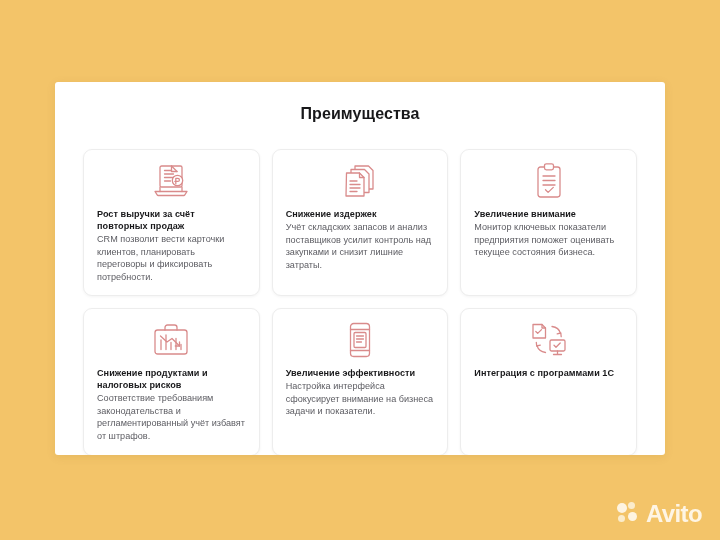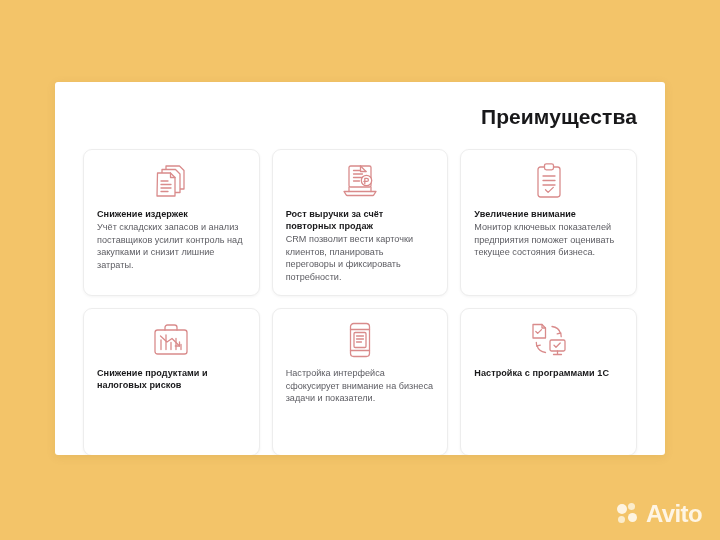--- a/index.html
+++ b/index.html
@@ -31,26 +31,26 @@
   }
 
   .slide-inner {
     padding: 22px 28px 26px 28px;
     height: 100%;
     display: flex;
     flex-direction: column;
   }
 
   .slide-title {
-    text-align: right;
-    font-size: 21px;
+    text-align: center;
+    font-size: 16px;
     font-weight: bold;
     color: #18181a;
     letter-spacing: 0.1px;
-    margin-bottom: 20px;
+    margin-bottom: 26px;
     line-height: 1.2;
   }
 
   
   .grid {
     display: grid;
     grid-template-columns: repeat(3, 1fr);
     grid-template-rows: repeat(2, 1fr);
     gap: 12px 12px;
     flex: 1 1 auto;
@@ -95,21 +95,21 @@
     line-height: 1.38;
     letter-spacing: 0.02px;
   }
 
   
   .watermark {
     position: absolute;
     right: 18px;
     bottom: 14px;
     display: flex;
-    align-items: center;
+    align-items: flex-start;
     gap: 7px;
     opacity: 0.92;
   }
 
   .watermark-mark {
     width: 22px;
     height: 22px;
     position: relative;
     flex: 0 0 auto;
   }
@@ -136,106 +136,108 @@
 </style>
 </head>
 <body>
 
 <div class="slide">
   <div class="slide-inner">
 
     <div class="slide-title">Преимущества</div>
 
     <div class="grid">
-
-      <div class="card">
-        <div class="card-icon">
-          <svg width="34" height="38" viewBox="0 0 34 38" fill="none" stroke="#d98b8b" stroke-width="1.3" stroke-linecap="round" stroke-linejoin="round">
-            <path d="M12 4h13.5l4.5 4.5V27H12z" fill="#ffffff"></path>
-            <path d="M8 7.5h13.5L26 12v18.5H8z" fill="#ffffff"></path>
-            <path d="M3.5 11h13l4.5 4.5V34h-18z" fill="#ffffff"></path>
-            <path d="M16.5 11v4.5H21"></path>
-            <path d="M7 19h7M7 22.5h10M7 26h10M7 29.5h7"></path>
-          </svg>
-        </div>
-        <div class="card-title">Снижение издержек</div>
-        <div class="card-body">Учёт складских запасов и анализ поставщиков усилит контроль над закупками и снизит лишние затраты.</div>
-      </div>
 
       <div class="card">
         <div class="card-icon">
           <svg width="40" height="38" viewBox="0 0 40 38" fill="none" stroke="#d98b8b" stroke-width="1.3" stroke-linecap="round" stroke-linejoin="round">
             <rect x="9" y="4" width="22" height="21" rx="1.6"></rect>
             <path d="M13.5 8.5h7M13.5 12h9M13.5 15.5h9M13.5 19h6"></path>
             <path d="M20.5 4v5.5h5.5"></path>
             <path d="M20.5 4 26 9.5"></path>
             <circle cx="26.5" cy="18.5" r="5.2" fill="#ffffff"></circle>
             <path d="M24.8 16.4h2.1a1.5 1.5 0 0 1 0 3h-2.1m0 0v2.3m0-2.3h-.9m.9-3v3"></path>
             <path d="M4 29.5h32l-2.2 3.4a1.2 1.2 0 0 1-1 .6H7.2a1.2 1.2 0 0 1-1-.6z"></path>
             <path d="M9 25.2V29.5M31 25.2V29.5"></path>
           </svg>
         </div>
         <div class="card-title">Рост выручки за счёт повторных продаж</div>
         <div class="card-body">CRM позволит вести карточки клиентов, планировать переговоры и фиксировать потребности.</div>
       </div>
 
       <div class="card">
         <div class="card-icon">
+          <svg width="34" height="38" viewBox="0 0 34 38" fill="none" stroke="#d98b8b" stroke-width="1.3" stroke-linecap="round" stroke-linejoin="round">
+            <path d="M12 4h13.5l4.5 4.5V27H12z" fill="#ffffff"></path>
+            <path d="M8 7.5h13.5L26 12v18.5H8z" fill="#ffffff"></path>
+            <path d="M3.5 11h13l4.5 4.5V34h-18z" fill="#ffffff"></path>
+            <path d="M16.5 11v4.5H21"></path>
+            <path d="M7 19h7M7 22.5h10M7 26h10M7 29.5h7"></path>
+          </svg>
+        </div>
+        <div class="card-title">Снижение издержек</div>
+        <div class="card-body">Учёт складских запасов и анализ поставщиков усилит контроль над закупками и снизит лишние затраты.</div>
+      </div>
+
+      <div class="card">
+        <div class="card-icon">
           <svg width="30" height="38" viewBox="0 0 30 38" fill="none" stroke="#d98b8b" stroke-width="1.3" stroke-linecap="round" stroke-linejoin="round">
             <rect x="4" y="5" width="22" height="30" rx="2.4"></rect>
             <rect x="10.5" y="1.8" width="9" height="6" rx="1.8" fill="#ffffff"></rect>
             <path d="M9 14h12M9 18.5h12M9 23h12"></path>
             <path d="M11.5 27.8l2.6 2.6 5.2-5"></path>
           </svg>
         </div>
         <div class="card-title">Увеличение внимание</div>
-        <div class="card-body">Монитор ключевых показателей предприятия поможет оценивать текущее состояния бизнеса.</div>
+        <div class="card-body">Монитор ключевых показатели предприятия поможет оценивать текущее состояния бизнеса.</div>
       </div>
 
       <div class="card">
         <div class="card-icon">
           <svg width="40" height="36" viewBox="0 0 40 36" fill="none" stroke="#d98b8b" stroke-width="1.3" stroke-linecap="round" stroke-linejoin="round">
             <path d="M14 8V5.4A2.4 2.4 0 0 1 16.4 3h7.2A2.4 2.4 0 0 1 26 5.4V8"></path>
             <rect x="4" y="8" width="32" height="24" rx="2.6"></rect>
             <path d="M10 27.5V18M15 27.5V13M20 27.5V20.5M25 27.5V16.5M30 27.5V22.5"></path>
             <path d="M9.5 14l6.5 6 5-3.5 7.5 7.5"></path>
             <path d="M28.5 19.8v4.2h-4.2"></path>
           </svg>
         </div>
         <div class="card-title">Снижение продуктами и налоговых рисков</div>
+        <div class="card-body">Соответствие требованиям законодательства и регламентированный учёт избавят от штрафов.</div>
       </div>
 
       <div class="card">
         <div class="card-icon">
           <svg width="26" height="38" viewBox="0 0 26 38" fill="none" stroke="#d98b8b" stroke-width="1.3" stroke-linecap="round" stroke-linejoin="round">
             <rect x="3.5" y="2.5" width="19" height="33" rx="3.2"></rect>
             <path d="M3.5 8.5h19M3.5 29.5h19"></path>
             <rect x="7" y="11.5" width="12" height="15" rx="1.2" fill="#ffffff"></rect>
             <path d="M9.5 15h7M9.5 18h7M9.5 21h5"></path>
           </svg>
         </div>
+        <div class="card-title">Увеличение эффективности</div>
         <div class="card-body">Настройка интерфейса сфокусирует внимание на бизнеса задачи и показатели.</div>
       </div>
 
       <div class="card">
         <div class="card-icon">
           <svg width="40" height="38" viewBox="0 0 40 38" fill="none" stroke="#d98b8b" stroke-width="1.3" stroke-linecap="round" stroke-linejoin="round">
             <path d="M4 3.5h9l3.5 3.5v10H4z" fill="#ffffff"></path>
             <path d="M13 3.5V7h3.5"></path>
             <path d="M6.8 10.5l1.9 1.9 3.8-3.8"></path>
             <rect x="21" y="19" width="15" height="11" rx="1.4" fill="#ffffff"></rect>
             <path d="M25 24.2l2 2 4.2-4.2"></path>
             <path d="M28.5 30v3.5M24.5 33.5h8"></path>
             <path d="M23 5.5c4.5 0.6 7.5 3.2 8.5 6.8"></path>
             <path d="M28.2 12.9l3.6-.9.4 3.7"></path>
             <path d="M16.5 31.5c-4.5-.6-7.5-3.2-8.5-6.8"></path>
             <path d="M11.3 24.1l-3.6.9-.4-3.7"></path>
           </svg>
         </div>
-        <div class="card-title">Настройка с программами 1С</div>
+        <div class="card-title">Интеграция с программами 1С</div>
       </div>
 
     </div>
   </div>
 </div>
 
 <div class="watermark">
   <div class="watermark-mark">
     <i class="wm-a"></i>
       <i class="wm-b"></i>

